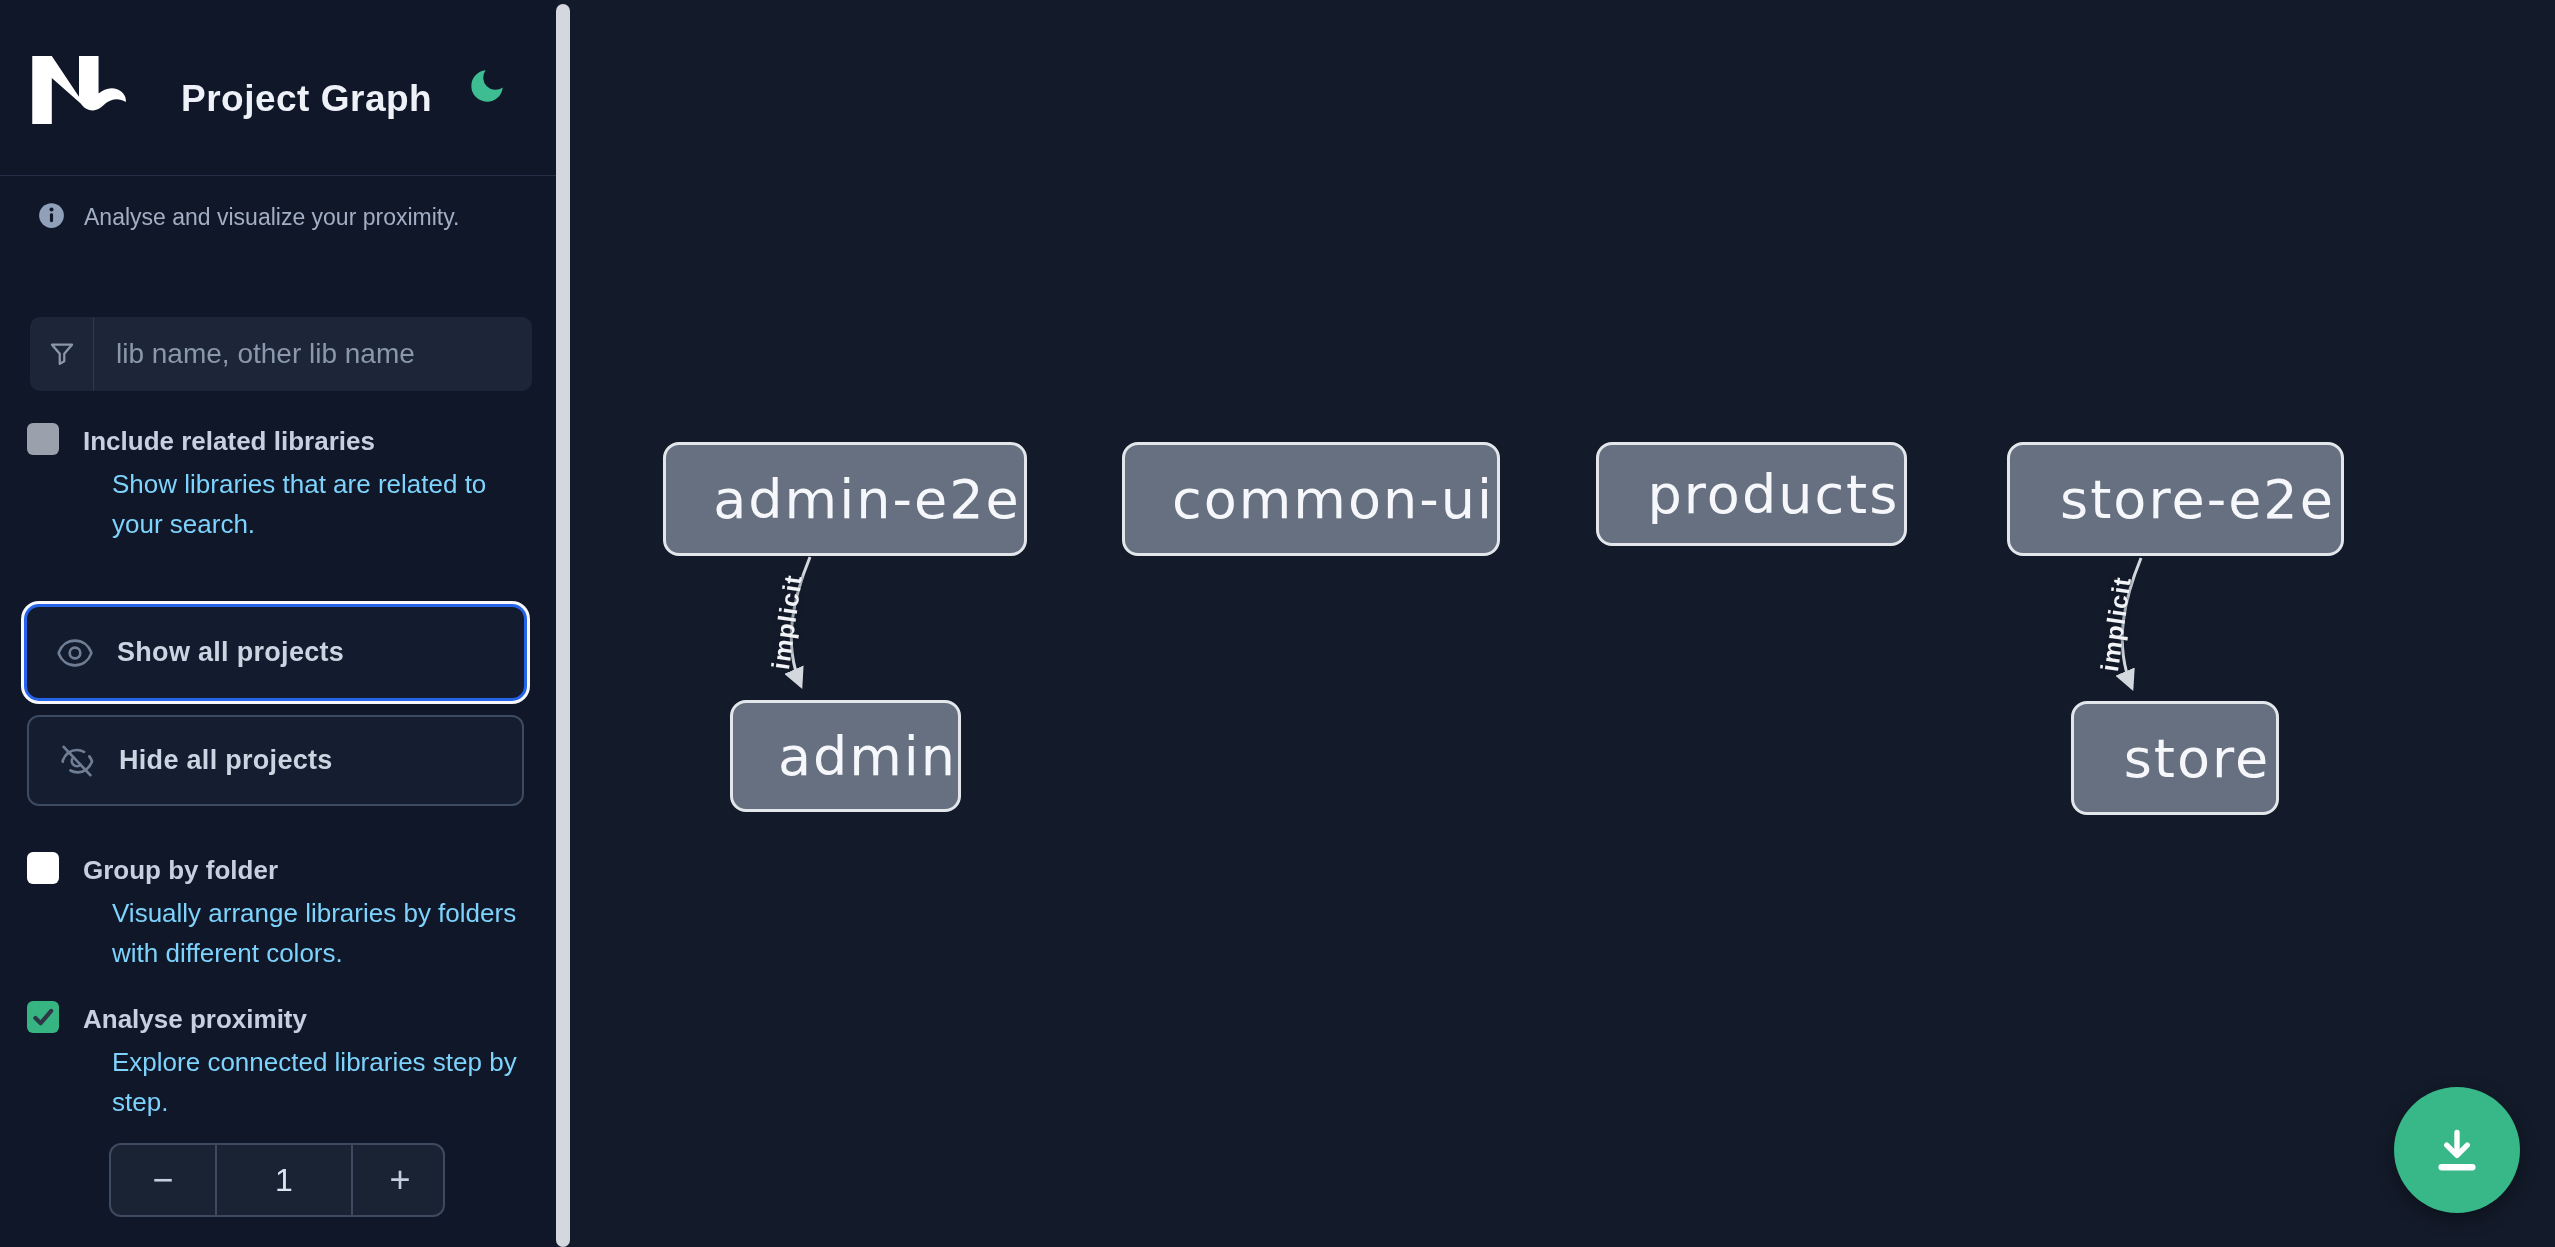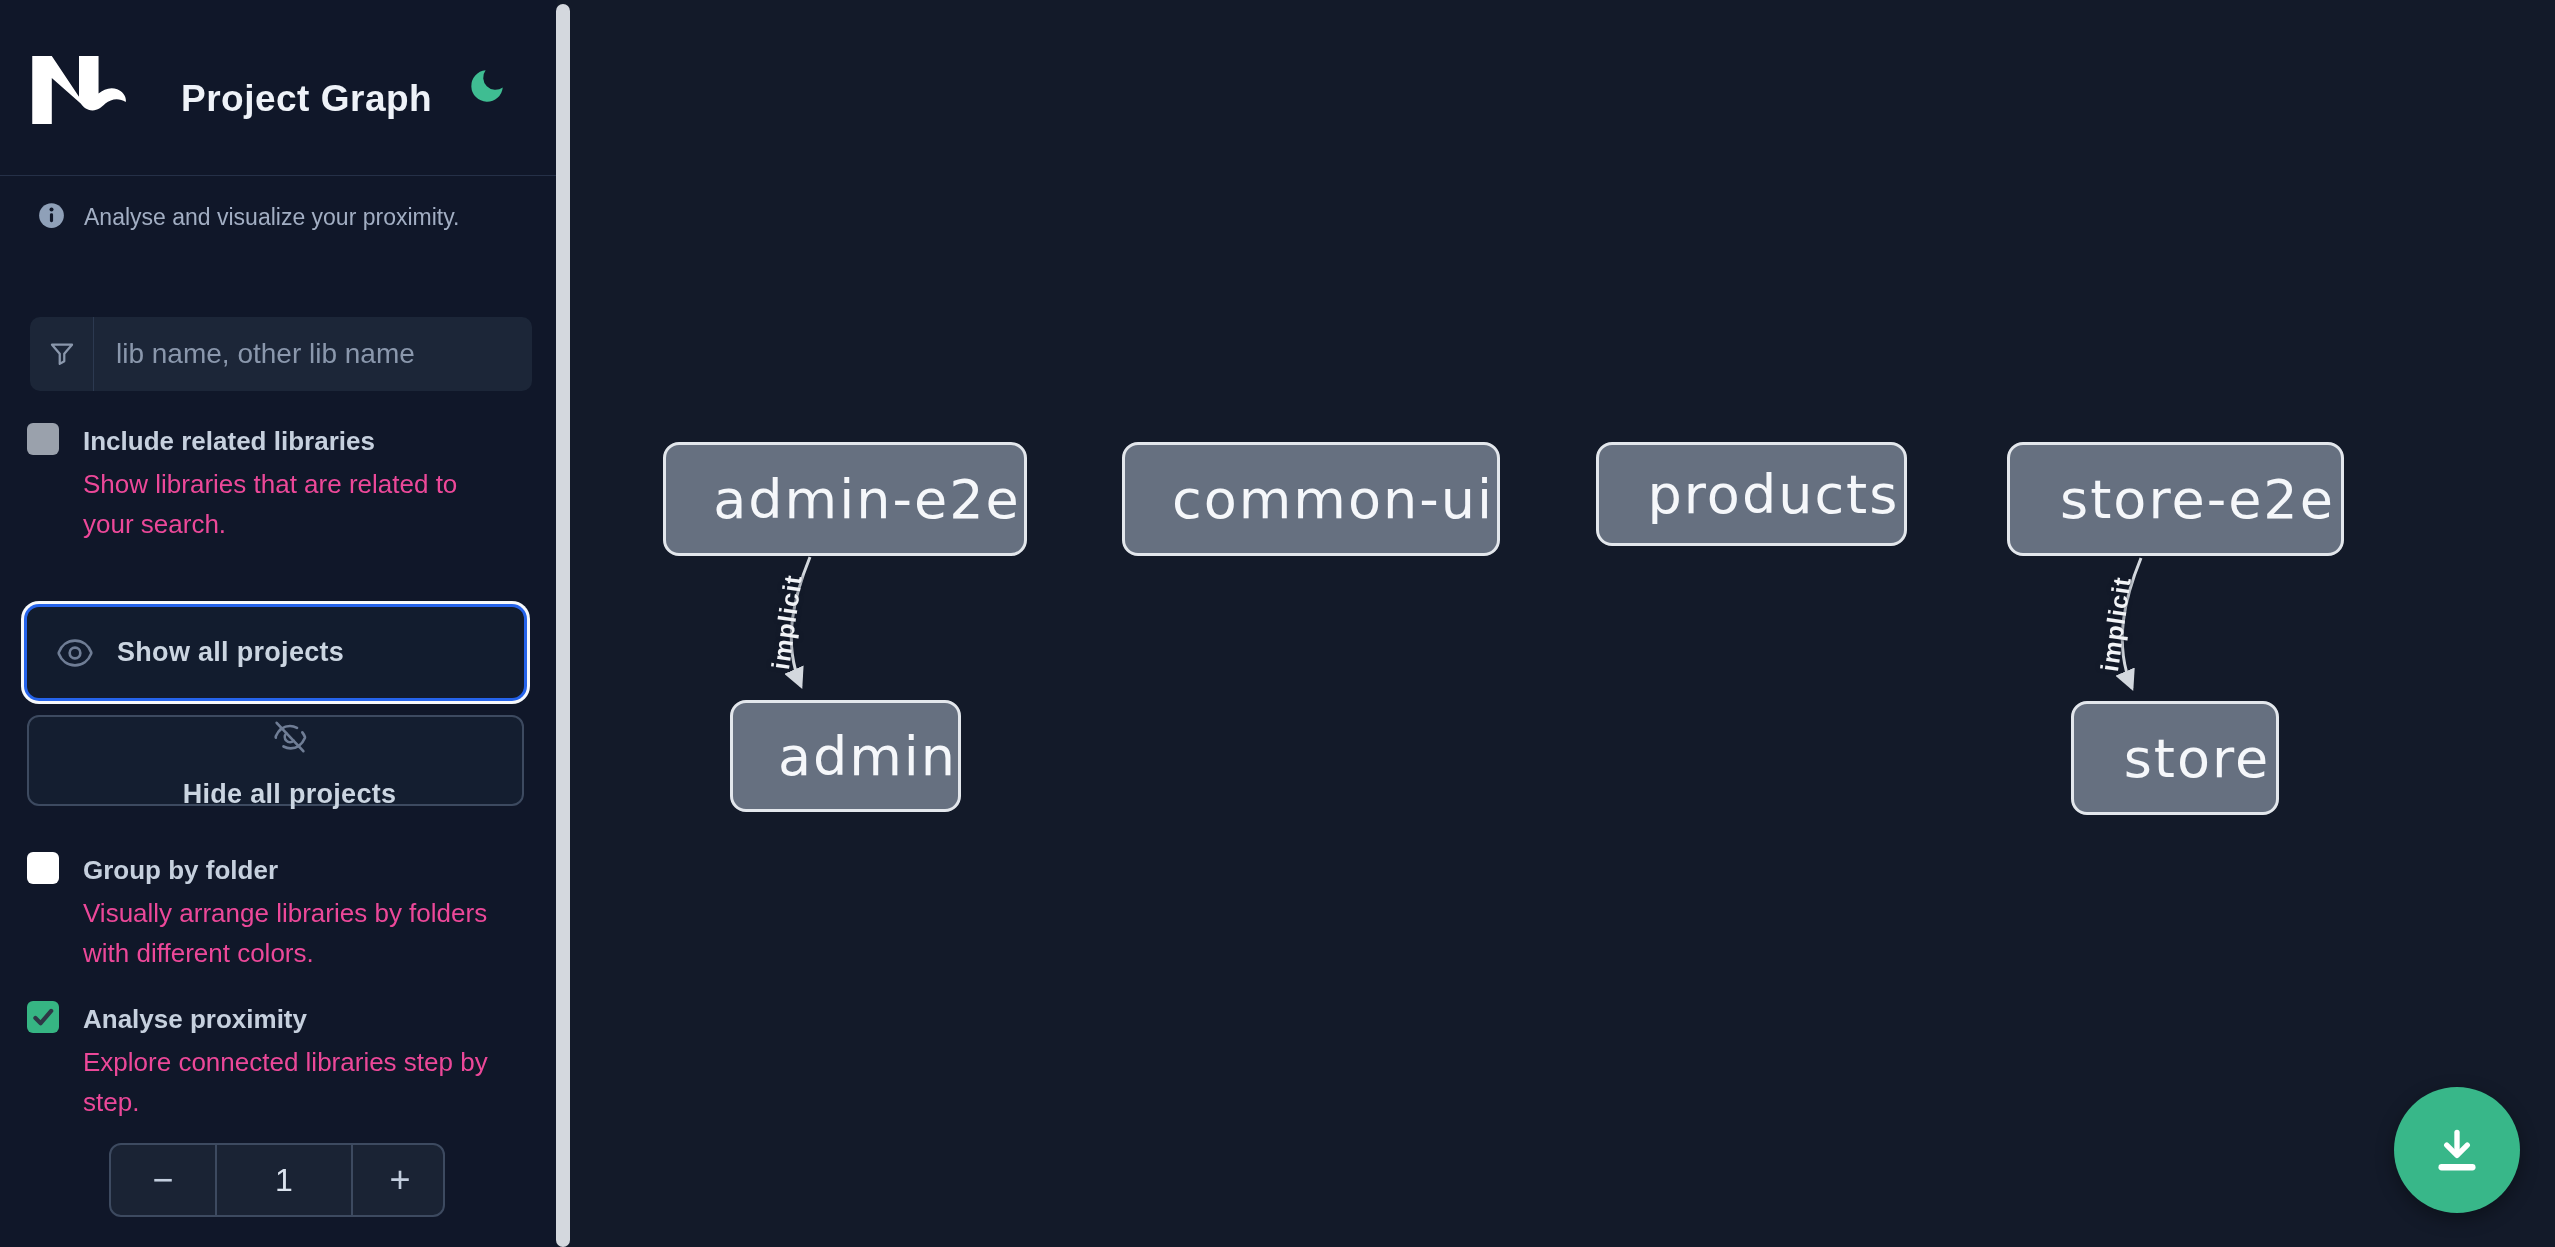--- a/index.html
+++ b/index.html
@@ -28,31 +28,31 @@
   .filter-input::placeholder { color:#8a97ac; }
 
   .opt { position:absolute; left:27px; }
   .cb { width:32px; height:32px; border-radius:6px; display:inline-flex; align-items:center;
         justify-content:center; cursor:pointer; flex:none; }
   .cb-gray  { background:#9aa1ac; }
   .cb-white { background:#ffffff; }
   .cb-green { background:#36b583; }
   .opt-inner { display:flex; align-items:flex-start; gap:24px; }
   .opt-title { font-size:26px; font-weight:700; color:#c6d0de; line-height:34px; padding-top:1px; }
-  .opt-desc { font-size:26px; font-weight:400; color:#ec4899; line-height:40px; margin-top:6px; max-width:430px; }
+  .opt-desc { font-size:26px; font-weight:400; color:#7dd3fc; line-height:40px; margin-top:6px; max-width:430px;margin-left:29px; }
   .opt-include { top:423px; }
   .opt-group   { top:852px; }
   .opt-prox    { top:1001px; }
 
   .sb-btn { position:absolute; left:27px; width:497px; height:91px; background:#141e30;
             border:2px solid #3d4a60; border-radius:12px; display:flex; align-items:center;
             padding-left:28px; gap:22px; cursor:pointer; }
   .sb-btn span { font-size:27px; font-weight:600; color:#cbd5e1; letter-spacing:.3px; }
   .btn-show { top:607px; border:none; box-shadow:0 0 0 3px #2563eb, 0 0 0 6px #f6f8fb; background:#121c2e; }
-  .btn-hide { top:715px;flex-direction:column; }
+  .btn-hide { top:715px; }
 
   .stepper { position:absolute; left:109px; top:1143px; width:336px; height:74px;
              border:2px solid #3d4a60; border-radius:12px; display:grid;
              grid-template-columns:104px 138px 94px; overflow:hidden; background:#1a2334; }
   .stepper > * { display:flex; align-items:center; justify-content:center; background:transparent; border:none; }
   .step-btn { font-size:36px; color:#c3cede; cursor:pointer; font-family:"Liberation Sans", sans-serif; }
   .step-val { font-size:32px; color:#dbe3ee; border-left:2px solid #3d4a60; border-right:2px solid #3d4a60; }
 
   .sb-scroll-thumb { position:absolute; left:556px; top:4px; width:14px; height:1243px;
                      background:#d4d8de; border-radius:7px; cursor:pointer; }

